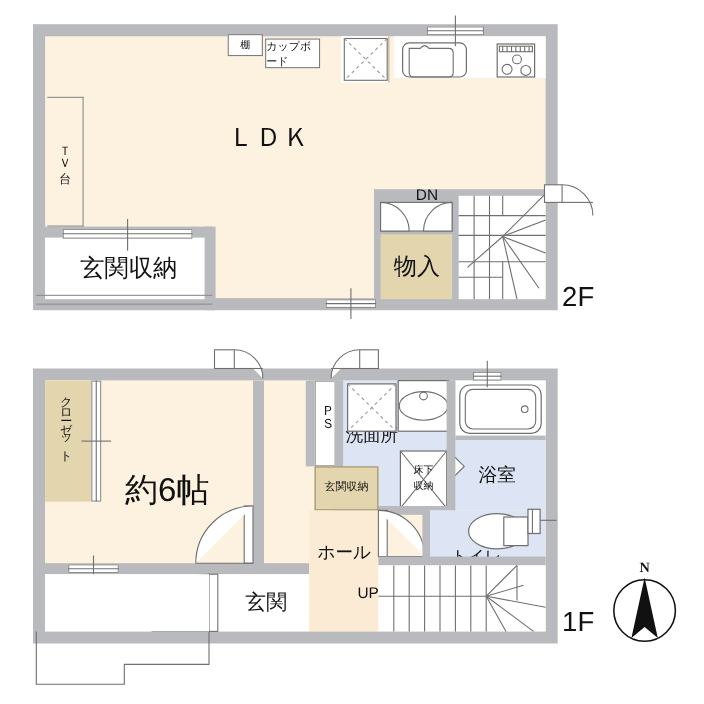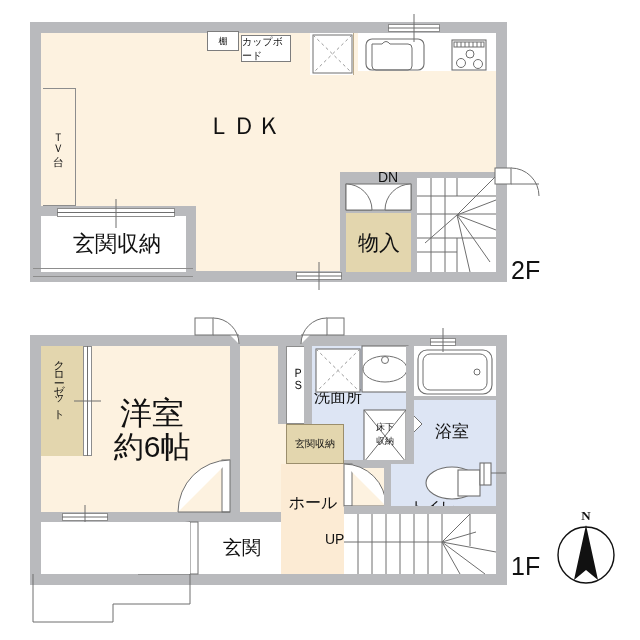--- a/index.html
+++ b/index.html
@@ -166,21 +166,20 @@
 
     <div class="abs room-tan" style="left:41px;top:46px;width:42px;height:110px;"></div>
     <div class="label vert" style="left:53px;top:52px;font-size:11px;">クローゼット</div>
 
     <div class="abs thin" style="left:83px;top:46px;width:9px;height:110px;"></div>
     <svg style="left:0;top:0;width:640px;height:340px;">
       <line class="ln" x1="74" y1="101" x2="101" y2="101"></line>
       <line class="ln" x1="87.5" y1="46" x2="87.5" y2="156"></line>
     </svg>
 
-    <div class="label lbl-c" style="left:152px;top:113px;font-size:32px;">洋室</div>
     <div class="label lbl-c" style="left:152px;top:147px;font-size:30px;">約6帖</div>
 
     <svg style="left:0;top:0;width:640px;height:340px;">
       <rect class="door" x="222" y="160" width="8" height="52"></rect>
       <path class="door" d="M230 160 A52 52 0 0 0 178 212"></path>
       <line class="ln" x1="178" y1="212" x2="230" y2="212"></line>
     </svg>
 
     <svg style="left:0;top:0;width:640px;height:340px;">
       <rect class="door" x="195" y="18" width="18" height="17"></rect>

